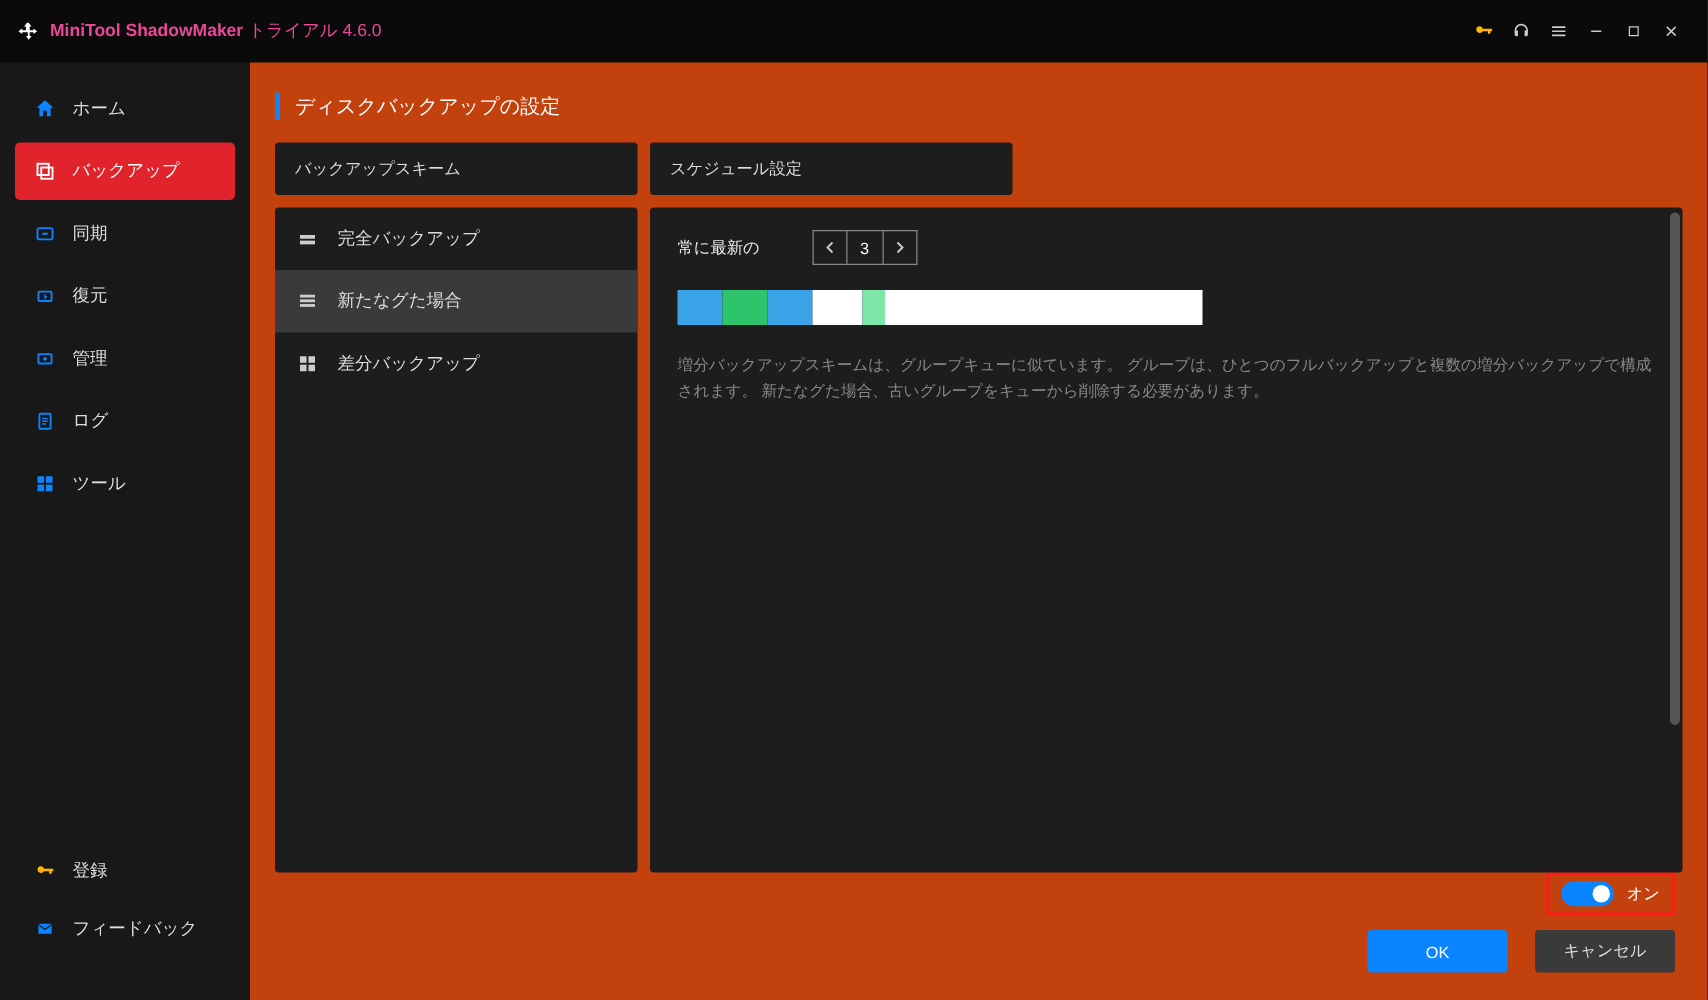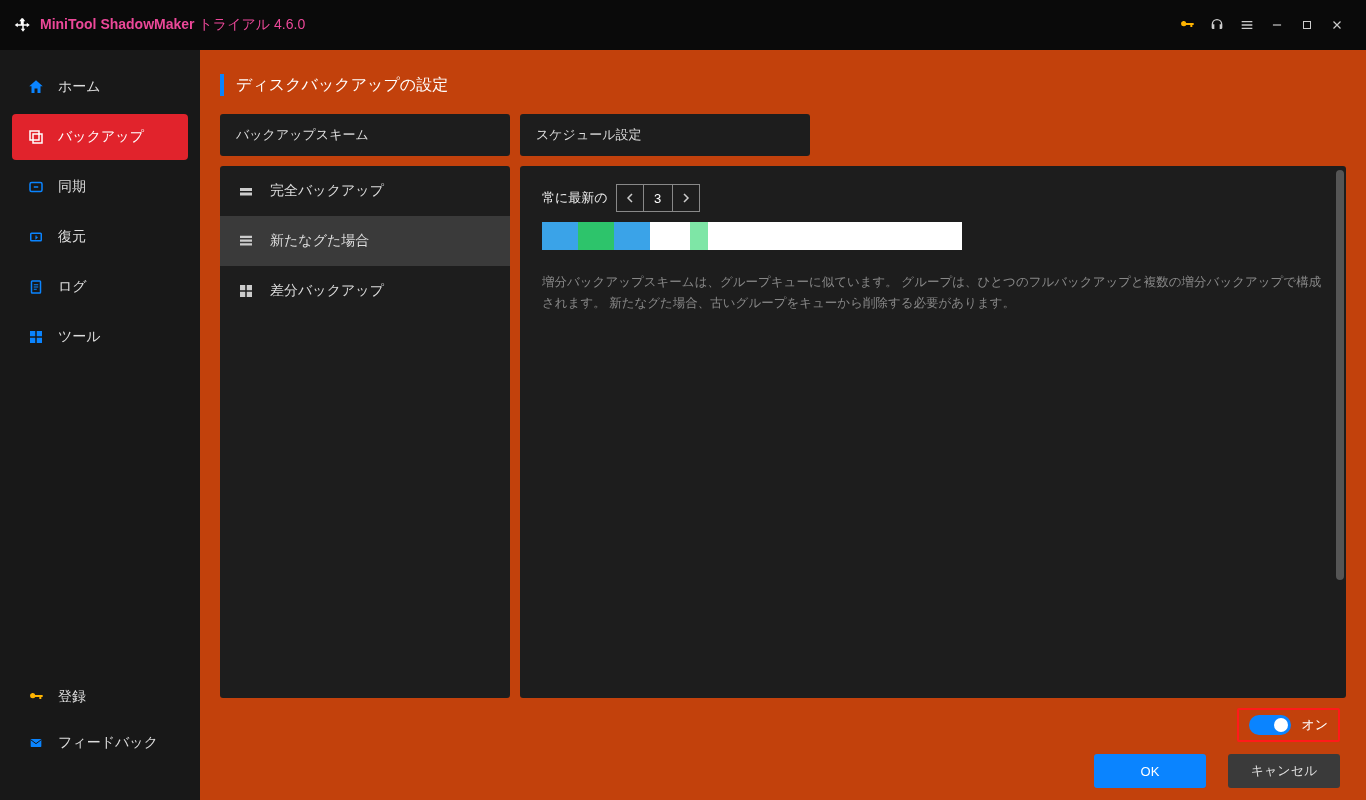--- a/index.html
+++ b/index.html
@@ -100,21 +100,21 @@
   background: #1d1d1d;
   border-radius: 3px;
   padding: 18px 22px;
   position: relative;
   overflow: hidden;
 }
 .detail .scrollbar {
   position: absolute; right: 2px; top: 4px; width: 8px; height: 410px;
   background: #555; border-radius: 4px;
 }
-.detail-row { display:flex; align-items:center; font-size:13px; color:#eee; margin-bottom: 10px; }
+.detail-row { display:flex; align-items:center; font-size:13px; color:#eee; margin-bottom: 20px; gap: 34px; }
 .spinner {
   display: inline-flex; align-items: center;
   border: 1px solid #888; height: 28px; margin: 0 8px;
 }
 .spinner .btn {
   width: 26px; height: 100%; display:flex; align-items:center; justify-content:center;
   cursor:pointer; color:#ccc; font-size:12px;
 }
 .spinner .val {
   width: 30px; text-align:center; font-size:13px; color:#fff;
@@ -129,21 +129,21 @@
 .blk.b3 { width: 18px; background:#2dc46b; }
 .blk.b4 { width: 36px; background:#3aa3e8; }
 .blk.b5 { width: 40px; background:#fff; }
 .blk.b6 { width: 18px; background:#7ee6a6; }
 .blk.b7 { flex:1; background:#fff; }
 
 .desc { font-size: 12.5px; color: #888; line-height: 1.7; max-width: 780px; }
 
 .footer {
   height: 90px;
-  display:flex; flex-direction:column; align-items:flex-end; justify-content:flex-end;
+  display:flex; flex-direction:column; align-items:flex-end; 
   gap: 12px;
   padding-right: 6px;
 }
 .toggle-wrap {
   border: 2px solid #ff1a1a;
   padding: 5px 10px;
   display:flex; align-items:center; gap:10px;
   border-radius: 2px;
 }
 .toggle {
@@ -239,20 +239,29 @@
         <span>同期</span>
       </div>
       <div class="item">
         <span class="icn">
             <svg width="18" height="18" viewBox="0 0 24 24">
               <rect x="5" y="7" width="14" height="10" rx="1" fill="none" stroke="#0a84ff" stroke-width="2"></rect>
               <path d="M12 10v4l2-2" stroke="#0a84ff" stroke-width="1.5" fill="none"></path>
             </svg>
           </span>
         <span>復元</span>
+      </div>
+      <div class="item">
+        <span class="icn">
+            <svg width="18" height="18" viewBox="0 0 24 24">
+              <rect x="5" y="7" width="14" height="10" rx="1" fill="none" stroke="#0a84ff" stroke-width="2"></rect>
+              <circle cx="12" cy="12" r="2" fill="#0a84ff"></circle>
+            </svg>
+          </span>
+        <span>管理</span>
       </div>
       <div class="item">
         <span class="icn">
             <svg width="18" height="18" viewBox="0 0 24 24">
               <rect x="6" y="4" width="12" height="16" rx="1" fill="none" stroke="#0a84ff" stroke-width="2"></rect>
               <path d="M9 9h6M9 12h6M9 15h4" stroke="#0a84ff" stroke-width="1.5"></path>
             </svg>
           </span>
         <span>ログ</span>
       </div>

